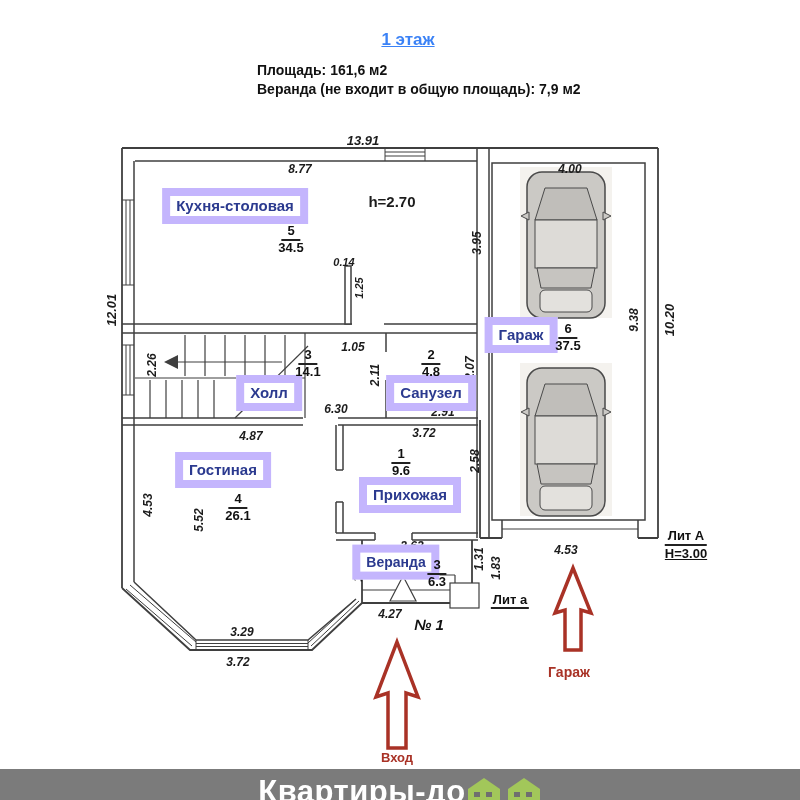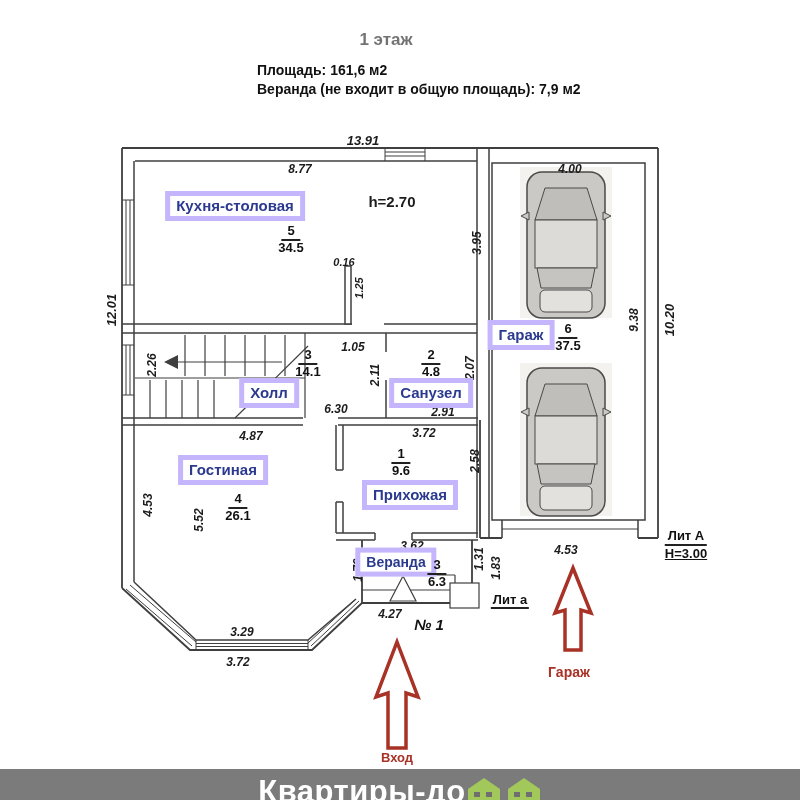--- a/index.html
+++ b/index.html
@@ -1,26 +1,26 @@
 <!DOCTYPE html>
 <html><head>
 <meta charset="utf-8">
 <style>
   html,body{margin:0;padding:0;background:#fff;}
   #canvas{position:relative;width:800px;height:800px;background:#fff;overflow:hidden;
           font-family:"Liberation Sans",sans-serif;}
   #plan-svg{position:absolute;left:0;top:0;z-index:1;}
-  .hdr-title{position:absolute;left:386px;top:30px;transform:translateX(-50%);
-             font:700 17px "Liberation Sans",sans-serif;color:#737373;white-space:nowrap;}
+  .hdr-title{position:absolute;left:408px;top:30px;transform:translateX(-50%);
+             font:700 17px "Liberation Sans",sans-serif;color:#3b82f6;white-space:nowrap;text-decoration:underline;}
   .hdr-line{position:absolute;left:257px;font:700 14px "Liberation Sans",sans-serif;color:#111;white-space:nowrap;}
   .dim{position:absolute;z-index:2;font:italic 700 12px "Liberation Sans",sans-serif;color:#1c1c1c;
        transform:translate(-50%,-50%);white-space:nowrap;}
   .dim.v{transform:translate(-50%,-50%) rotate(-90deg);}
   .roombox{position:absolute;z-index:2;transform:translate(-50%,-50%);background:#fff;
-           border:5px solid #c4b5fd;color:#2b3a8f;font:700 15px "Liberation Sans",sans-serif;
+           border:8px solid #c4b5fd;color:#2b3a8f;font:700 15px "Liberation Sans",sans-serif;
            padding:1px 6px;white-space:nowrap;line-height:1.2;}
   .frac{position:absolute;z-index:2;transform:translateX(-50%);text-align:center;
         font:700 13px "Liberation Sans",sans-serif;color:#111;line-height:1.15;}
   .frac .num{display:inline-block;border-bottom:2px solid #222;padding:0 6px;}
   .frac .den{display:block;}
   .lit{position:absolute;z-index:2;text-align:center;font:700 13px "Liberation Sans",sans-serif;
        color:#111;line-height:1.2;transform:translateX(-50%);}
   .lit .top{display:inline-block;border-bottom:2px solid #222;padding:0 3px;}
   .lit .bot{display:block;text-decoration:underline;}
   .lit-small{position:absolute;z-index:2;font:700 13px "Liberation Sans",sans-serif;color:#111;
@@ -145,21 +145,21 @@
       <polygon points="397,642 418,697 406,693 406,748 388,748 388,693 376,697" fill="#fff" stroke="#a93226" stroke-width="3.5" stroke-linejoin="miter"></polygon>
     </g>
     <g>
       <polygon points="573,568 591,613 581,610 581,650 565,650 565,610 555,613" fill="#fff" stroke="#a93226" stroke-width="3.5" stroke-linejoin="miter"></polygon>
     </g>
   </svg>
 
   <span class="dim" style="left:363px;top:140px;font-size:13px">13.91</span>
   <span class="dim" style="left:300px;top:169px">8.77</span>
   <span class="dim" style="left:570px;top:169px">4.00</span>
-  <span class="dim" style="left:344px;top:262px;font-size:11px">0.16</span>
+  <span class="dim" style="left:344px;top:262px;font-size:11px">0.14</span>
   <span class="dim v" style="left:359px;top:288px;font-size:11px">1.25</span>
   <span class="dim v" style="left:477px;top:243px">3.95</span>
   <span class="dim v" style="left:111px;top:310px;font-size:13px">12.01</span>
   <span class="dim v" style="left:152px;top:365px">2.26</span>
   <span class="dim" style="left:353px;top:347px">1.05</span>
   <span class="dim v" style="left:375px;top:375px">2.11</span>
   <span class="dim v" style="left:470px;top:368px">2.07</span>
   <span class="dim" style="left:443px;top:412px">2.91</span>
   <span class="dim" style="left:336px;top:409px">6.30</span>
   <span class="dim" style="left:251px;top:436px">4.87</span>

